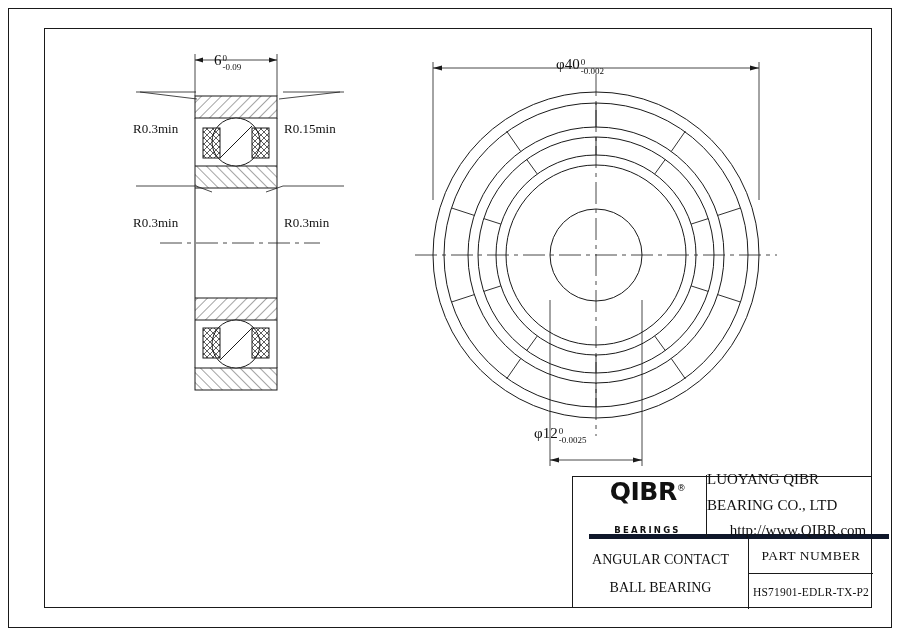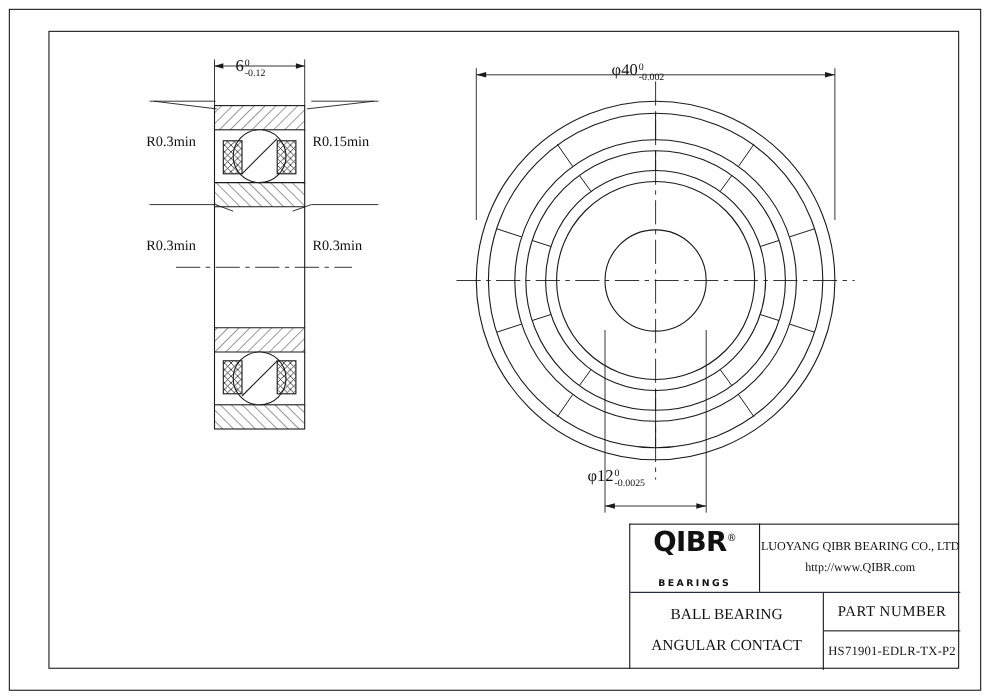--- a/index.html
+++ b/index.html
@@ -67,26 +67,26 @@
   .titleblock {
     position: absolute;
     left: 572px; top: 476px;
     width: 300px; height: 132px;
     box-sizing: border-box;
     border-left: 1px solid #1a1a1a;
     border-top: 1px solid #1a1a1a;
   }
   .tb-top {
     position: absolute;
-    left: 0; top: 0;
+    left: 16px; top: 0;
     width: 300px; height: 62px;
     display: flex;
-    align-items: flex-end;
-    box-sizing: border-box;
-    border-bottom: 1px solid #0f172a;
+    align-items: center;
+    box-sizing: border-box;
+    border-bottom: 5px solid #0f172a;
   }
   .tb-logo {
     width: 118px;
     box-sizing: border-box;
     border-right: 1px solid #1a1a1a;
     height: 62px;
     display: flex;
     flex-direction: column;
     align-items: center;
     justify-content: center;
@@ -114,21 +114,21 @@
     margin-top: 21px;
     font-weight: bold;
   }
   .tb-company {
     flex: 1;
     height: 62px;
     display: flex;
     flex-direction: column;
     align-items: center;
     justify-content: center;
-    font-size: 11px;
+    font-size: 15px;
     line-height: 1.7;
     color: #111;
   }
   .tb-bottom {
     position: absolute;
     left: 0; top: 62px;
     width: 300px; height: 70px;
     display: flex;
   }
   .tb-product {
@@ -304,21 +304,21 @@
   </svg>
 
   <div class="lbl" style="left:133px; top:76px;">R0.3min</div>
   <div class="lbl" style="left:284px; top:76px;">R0.15min</div>
   <div class="lbl" style="left:133px; top:170px;">R0.3min</div>
   <div class="lbl" style="left:284px; top:170px;">R0.3min</div>
 
   <div class="dimstack" style="left:214px; top:52px;">
     <span class="base">6</span><span class="tolbox">
         <span class="up">0</span>
-        <span class="lo">-0.12</span>
+        <span class="lo">-0.09</span>
       </span>
   </div>
 
   <div class="dimstack" style="left:556px; top:56px;">
     <span class="base">φ</span><span class="base">40</span><span class="tolbox">
         <span class="up">0</span>
         <span class="lo">-0.002</span>
       </span>
   </div>
 
@@ -335,22 +335,22 @@
         <div class="logo-main"><span>QIBR</span><span class="logo-reg">®</span></div>
         <div class="logo-sub">BEARINGS</div>
       </div>
       <div class="tb-company">
         <div>LUOYANG QIBR BEARING CO., LTD</div>
         <div>http://www.QIBR.com</div>
       </div>
     </div>
     <div class="tb-bottom">
       <div class="tb-product">
+        <div>ANGULAR CONTACT</div>
         <div>BALL BEARING</div>
-        <div>ANGULAR CONTACT</div>
       </div>
       <div class="tb-part">
         <div class="tb-part-hdr">PART NUMBER</div>
         <div class="tb-part-val">HS71901-EDLR-TX-P2</div>
       </div>
     </div>
   </div>
 
 </div>
 

